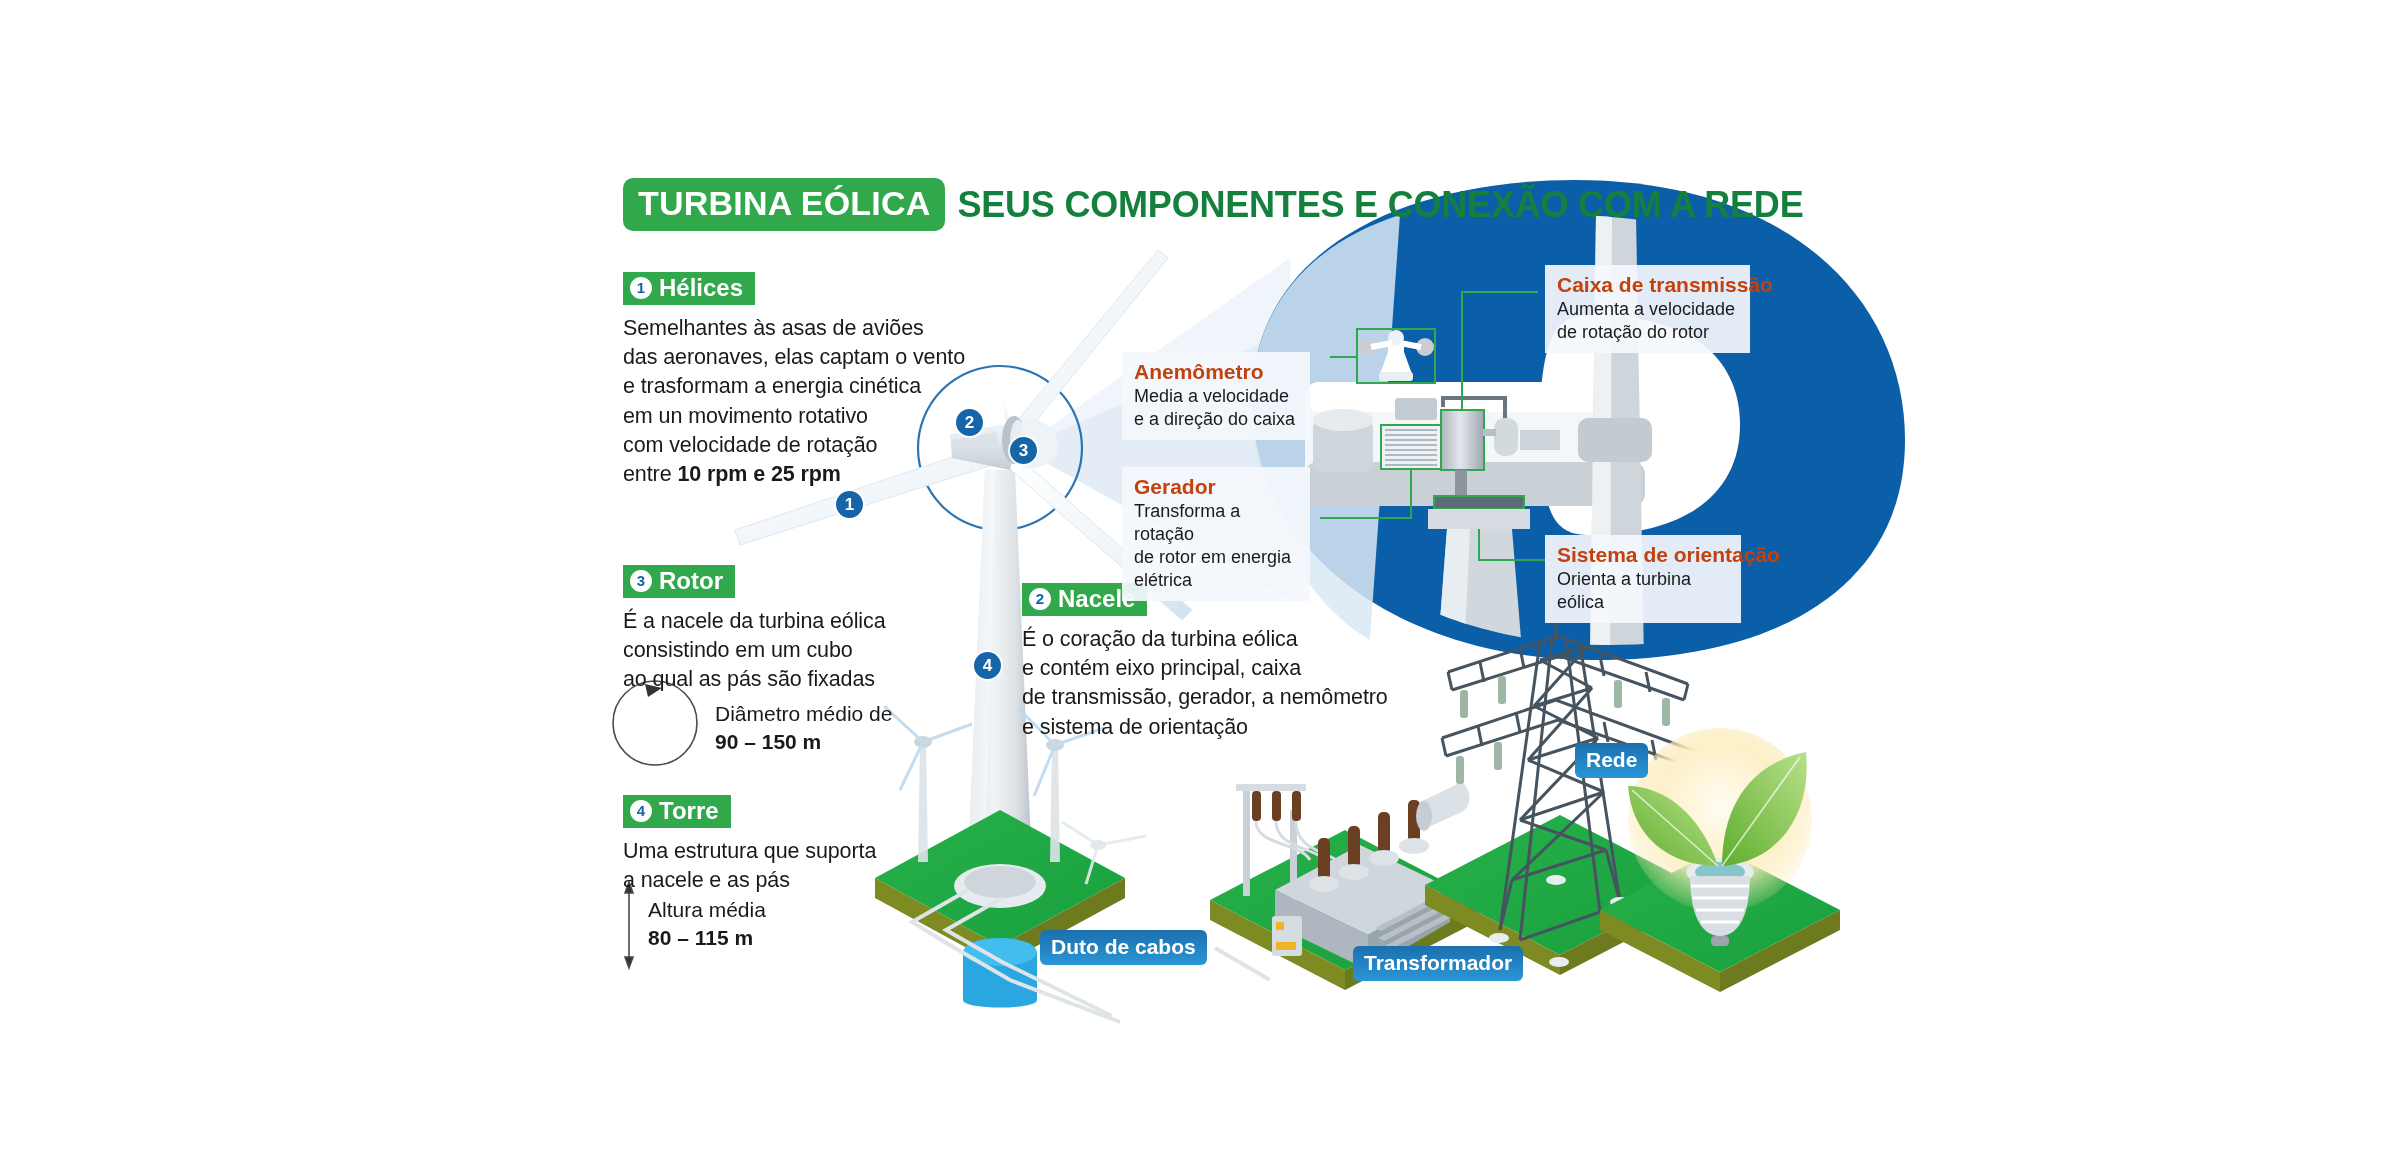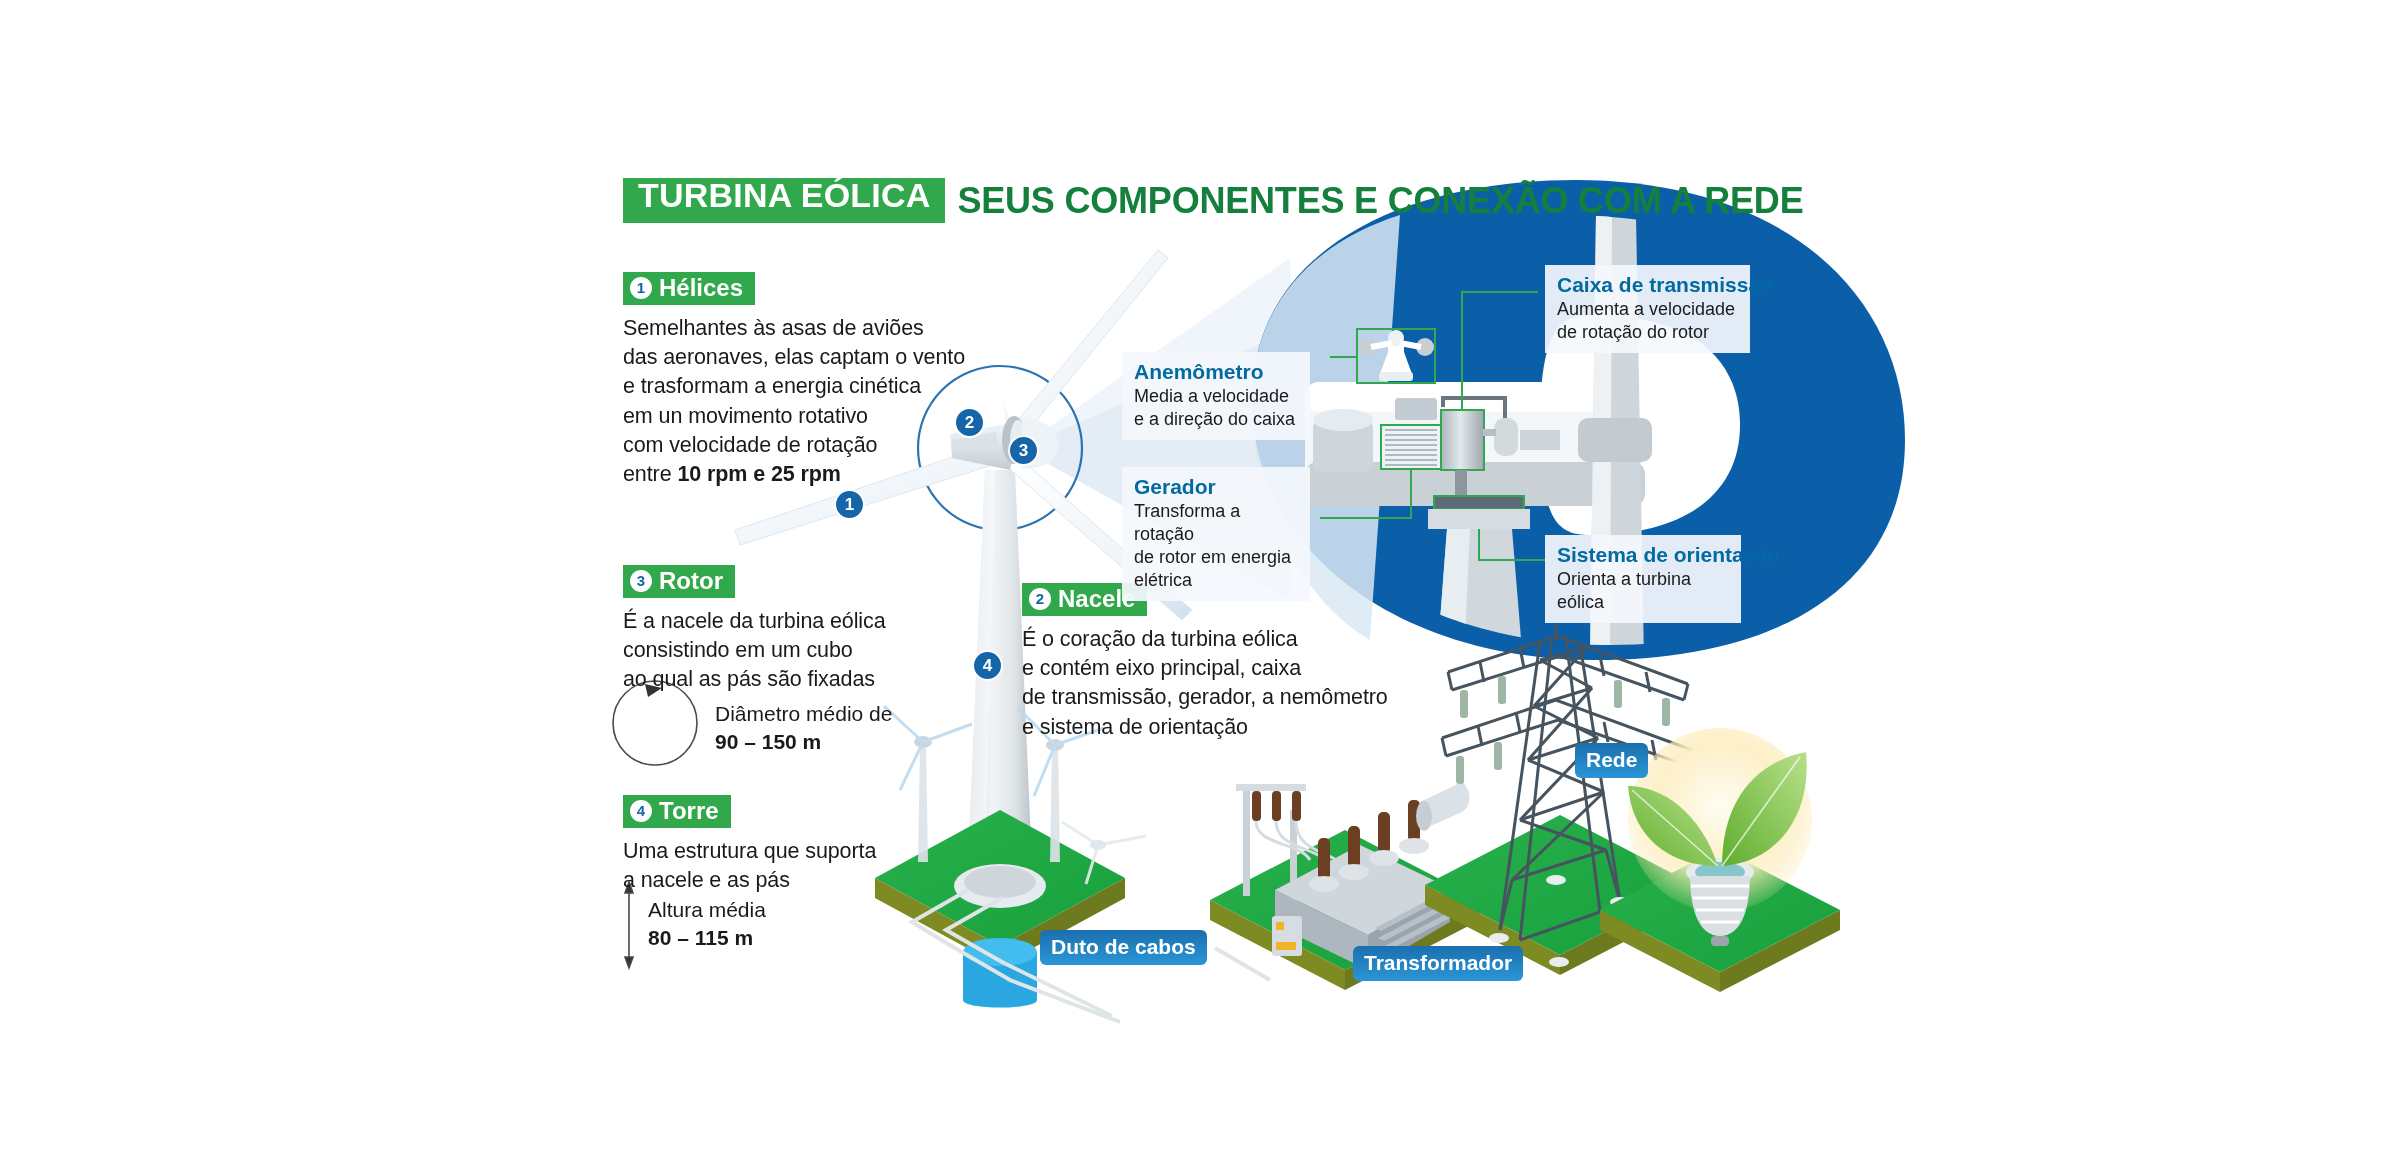--- a/index.html
+++ b/index.html
@@ -8,22 +8,23 @@
     background: #ffffff;
     font-family: "Liberation Sans", sans-serif;
     overflow: hidden;
   }
   #stage { position: relative; width: 2401px; height: 1161px; background:#fff; }
 
   
   .hdr { position:absolute; left:623px; top:178px; display:flex; align-items:center; }
   .hdr-badge {
     background:#31a84b; color:#fff; font-weight:bold; font-size:34px;
-    letter-spacing:0.2px; padding:0 15px 11px 15px; line-height:1;
+    letter-spacing:0.2px; padding:8px 15px 11px 15px; line-height:1;
     white-space:nowrap;
+    border-radius:10px;
   }
   .hdr-sub {
     color:#15803d; font-weight:bold; font-size:36px; line-height:1;
     margin-left:12px; white-space:nowrap; letter-spacing:-0.2px;
   }
 
   
   .sec { position:absolute; }
   .sec-tag {
     display:inline-flex; align-items:center; gap:7px;
@@ -37,21 +38,21 @@
     line-height:1; padding-bottom:1px;
   }
   .sec-body {
     margin-top:9px; color:#1a1a1a; font-size:21.5px; line-height:1.36;
     white-space:pre-line; letter-spacing:-0.1px;
   }
   .sec-body b { font-weight:bold; }
 
   
   .callout { position:absolute; background:rgba(244,248,252,0.93); padding:7px 12px 9px 12px; }
-  .callout .c-title { font-size:21px; font-weight:bold; color:#0369a1; line-height:1.2; white-space:nowrap; }
+  .callout .c-title { font-size:21px; font-weight:bold; color:#c2410c; line-height:1.2; white-space:nowrap; }
   .callout .c-desc  { font-size:18px; color:#1a1a1a; line-height:1.28; white-space:pre-line; margin-top:1px; }
 
   
   .pill {
     position:absolute; color:#ffffff; font-weight:bold; font-size:21px;
     padding:5px 11px 6px 11px; border-radius:6px; line-height:1.15;
     background:linear-gradient(180deg,#1b6fae 0%,#2a96d6 100%);
     white-space:nowrap;
   }
 

